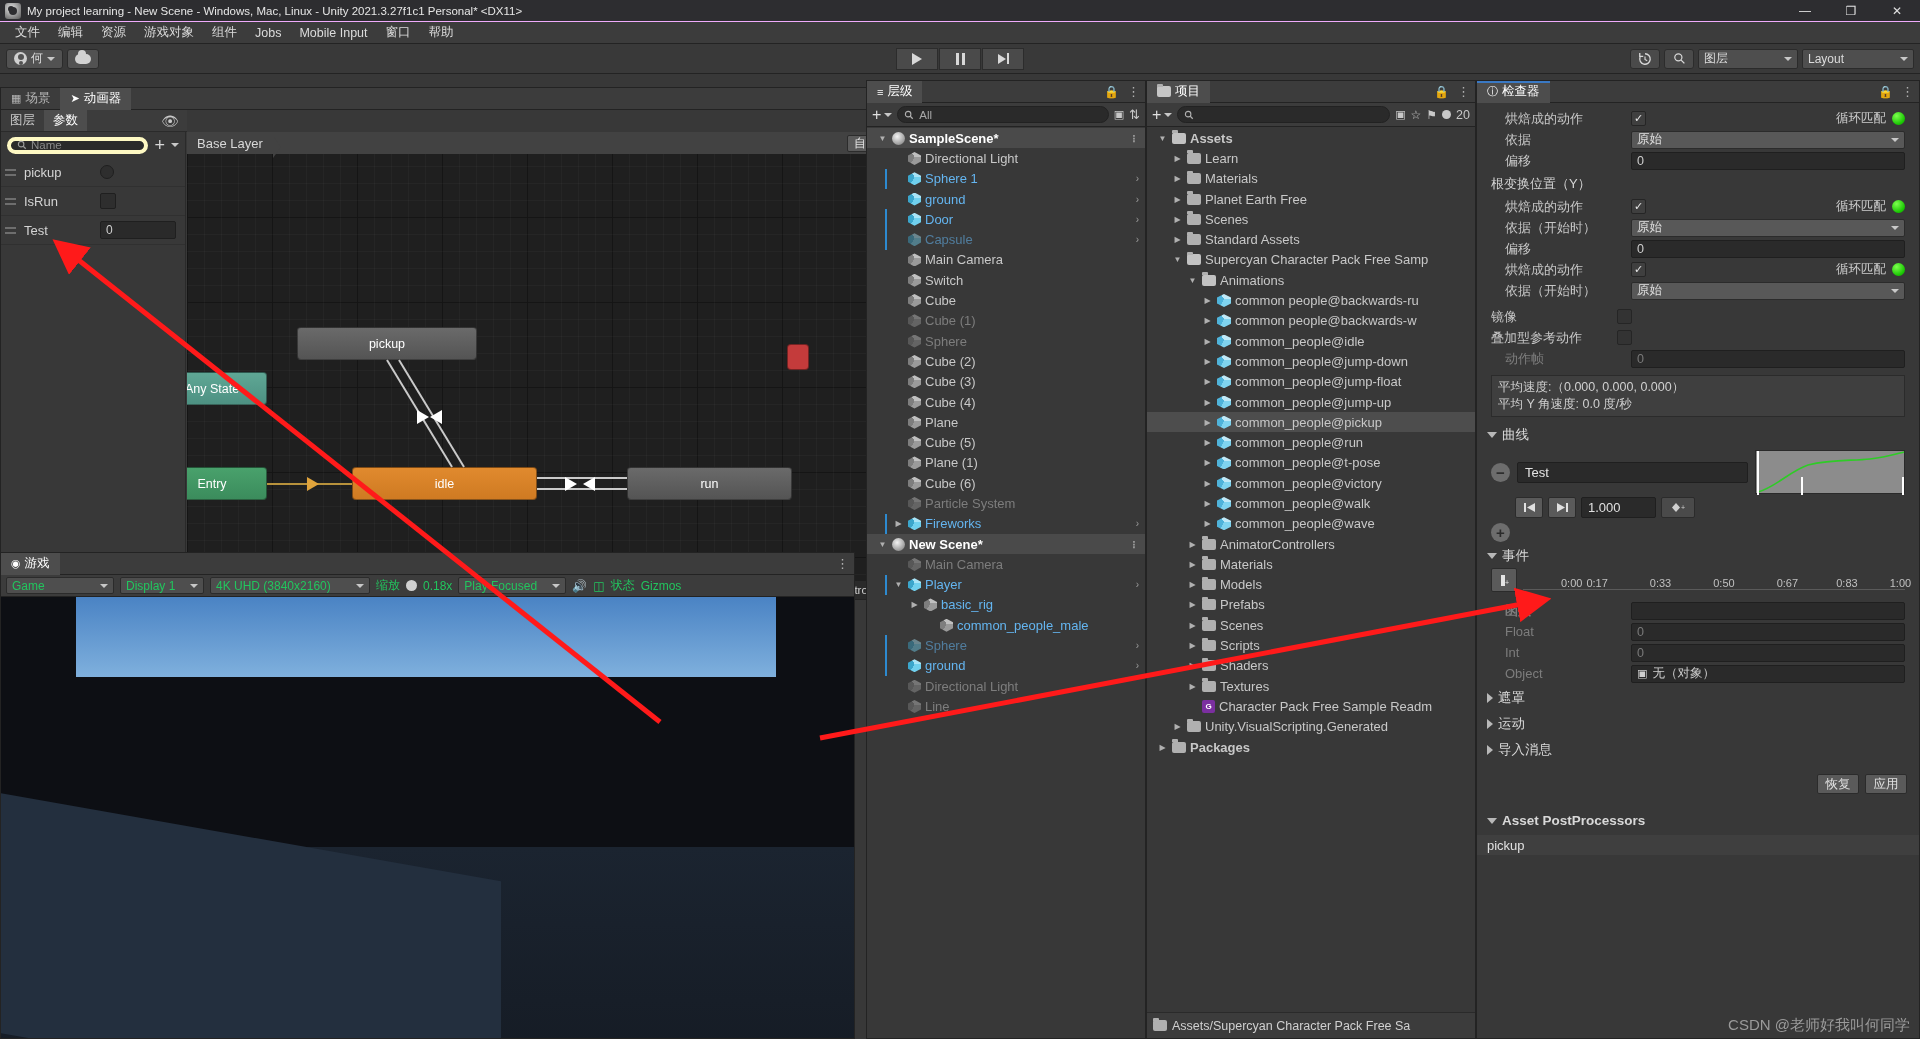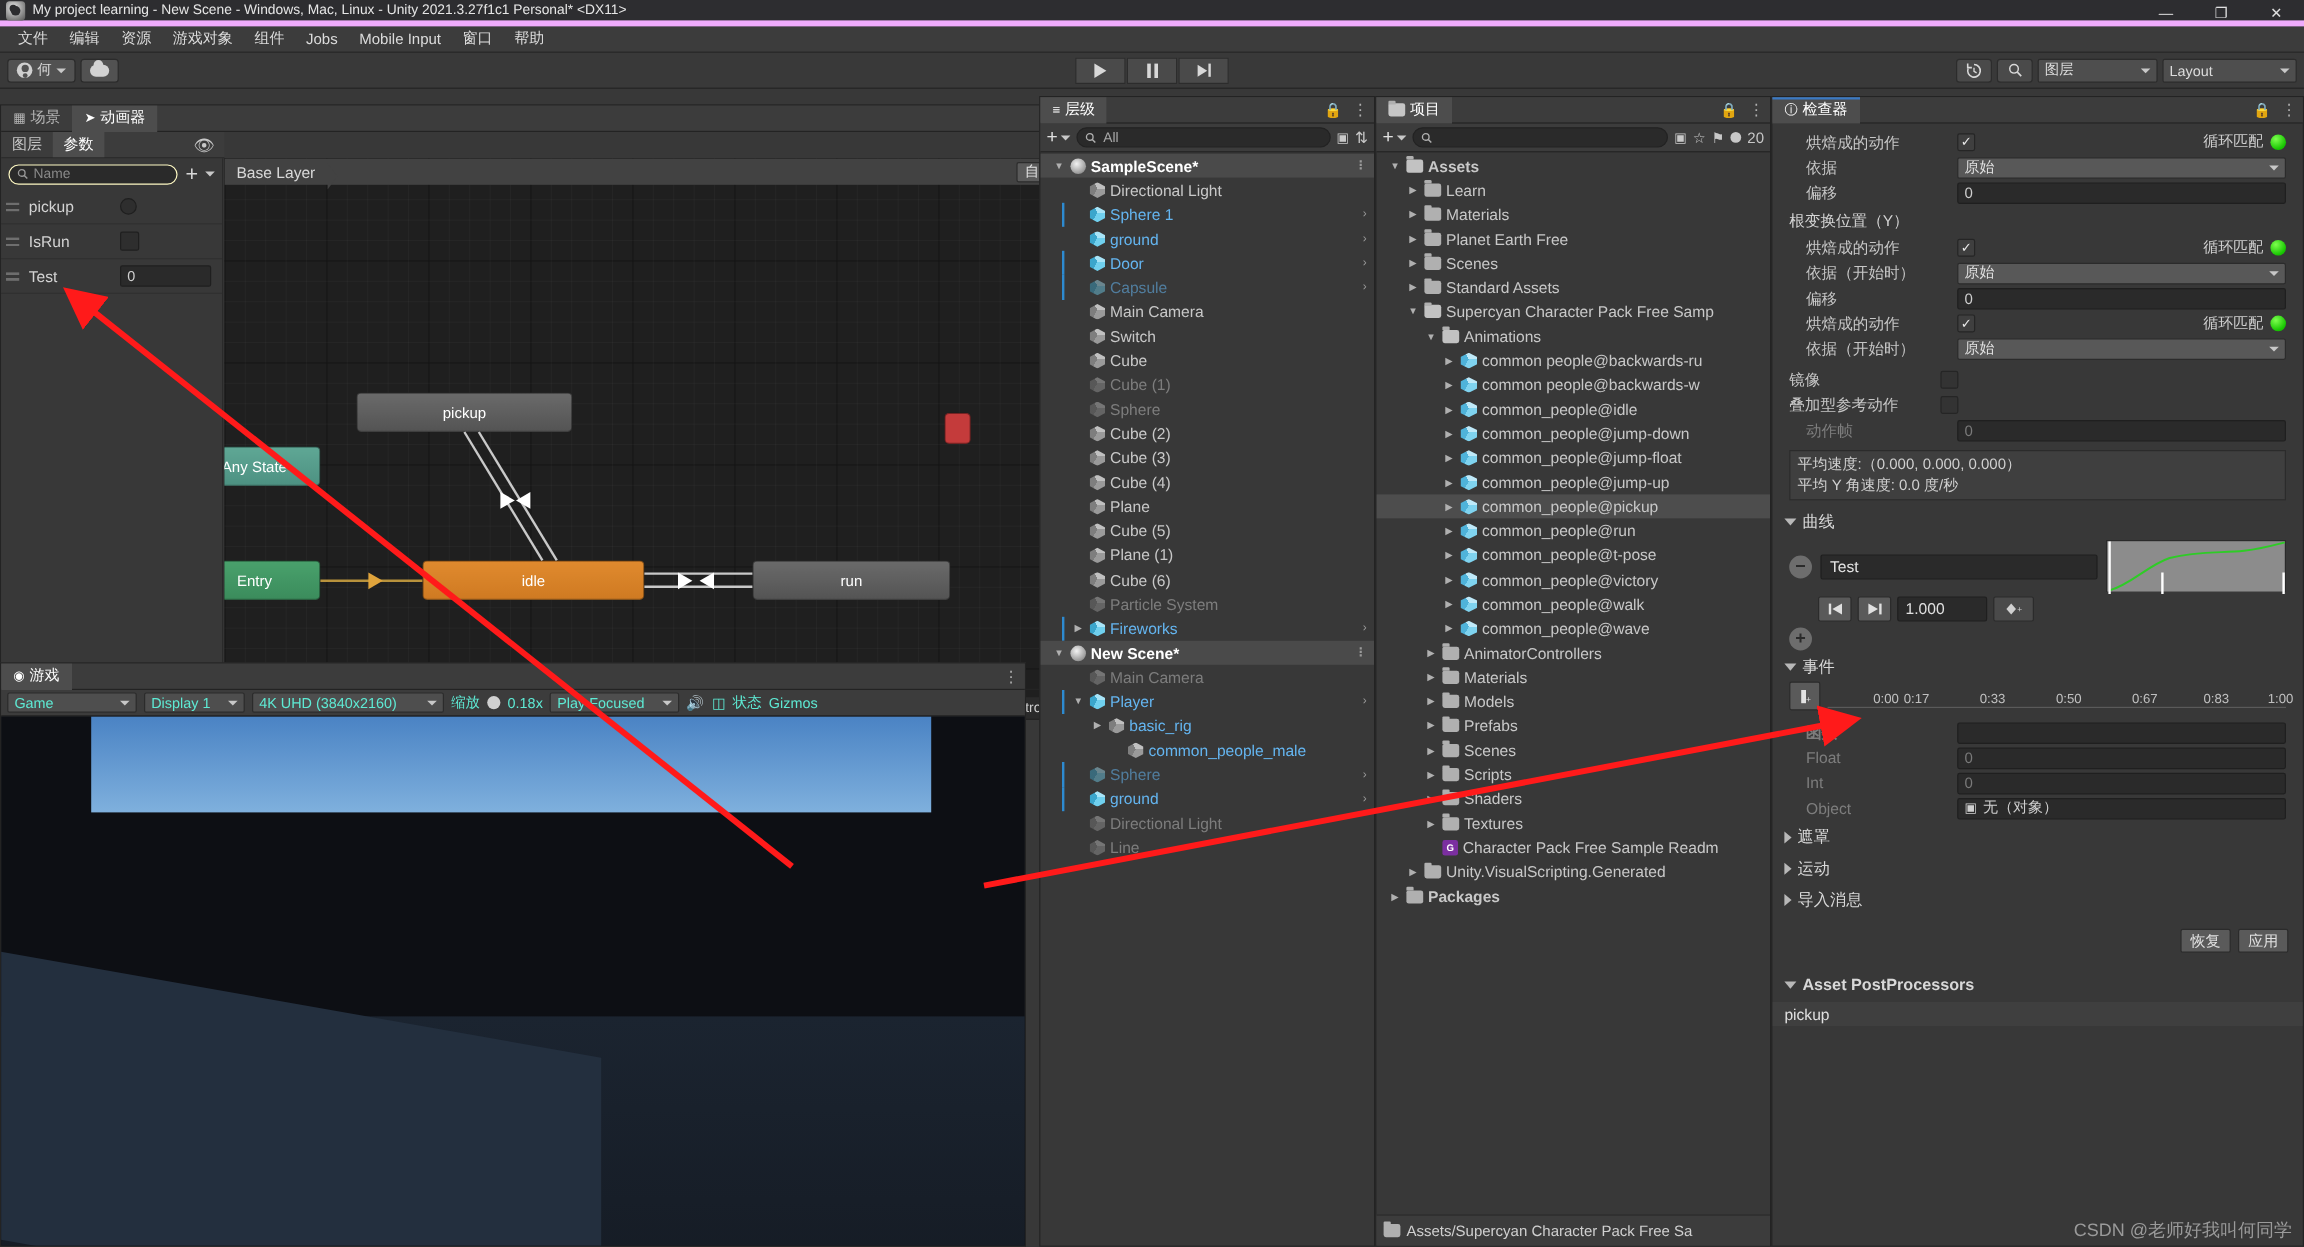--- a/index.html
+++ b/index.html
@@ -6,21 +6,21 @@
   html,body { width:1920px; height:1039px; overflow:hidden; }
   body {
     font-family: "Liberation Sans", "DejaVu Sans", sans-serif;
     background:#383838; color:#c8c8c8; font-size:14px;
     -webkit-font-smoothing: antialiased;
   }
   .app { position:relative; width:1920px; height:1039px; background:#383838; }
 
   
   .titlebar { height:22px; background:#2d2d30; display:flex; align-items:center;
-              border-bottom:5px solid #f0abfc; position:relative; }
+              border-bottom:1px solid #f0abfc; position:relative; }
   .tb-icon { width:16px; height:16px; margin:0 6px 0 5px; border-radius:3px;
              background:radial-gradient(circle at 40% 35%, #e8e8e8 0%, #8d8d8d 60%, #555 100%);
              position:relative; }
   .tb-icon::after { content:""; position:absolute; left:4px; top:4px; width:8px; height:8px;
              background:#2d2d30; border-radius:50%; box-shadow:-2px -2px 0 -1px #2d2d30; }
   .tb-title { font-size:11.5px; color:#e6e6e6; white-space:nowrap; }
   .tb-controls { position:absolute; right:0; top:0; height:22px; display:flex; }
   .tb-btn { width:46px; height:22px; display:flex; align-items:center; justify-content:center;
             color:#e0e0e0; font-size:12px; }
 
@@ -70,21 +70,21 @@
   
   #animator { left:0; top:87px; width:940px; height:513px; }
   .anim-sub { height:22px; background:#3c3c3c; display:flex; align-items:center;
               border-bottom:1px solid #2a2a2a; }
   .subtab { font-size:12.5px; padding:2px 9px; color:#c8c8c8; }
   .subtab.sel { background:#4d4d4d; color:#fff; }
   .eye { margin-left:auto; margin-right:8px; }
   .params-col { position:absolute; left:0; top:44px; width:185px; bottom:0;
                 background:#383838; border-right:1px solid #2a2a2a; }
   .p-search { height:26px; display:flex; align-items:center; gap:6px; padding:0 6px;}
-  .searchfield { flex:1; height:17px; background:#2a2a2a; border:1px solid #fef9c3;
+  .searchfield { flex:1; height:17px; background:#2a2a2a; border:4px solid #fef9c3;
                  border-radius:9px; display:flex; align-items:center; gap:4px; padding:0 6px;
                  font-size:11.5px; color:#8a8a8a; }
   .plus { color:#d8d8d8; font-size:18px; line-height:14px; }
   .prow { height:29px; display:flex; align-items:center; gap:8px; padding:0 4px;
           border-bottom:1px solid #303030; position:relative; }
   .prow .grip { width:11px; height:7px; background:
       linear-gradient(#6e6e6e 0 2px, transparent 2px 5px, #6e6e6e 5px 7px); }
   .prow .pname { font-size:13px; color:#d4d4d4; flex:0 0 auto; width:68px;}
   .trigger-dot { width:14px;height:14px;border-radius:50%;background:#2e2e2e;border:1px solid #1f1f1f;}
   .cbox { width:16px;height:16px;background:#2e2e2e;border:1px solid #1f1f1f;border-radius:2px;}
@@ -113,21 +113,21 @@
   .node.orange { background:linear-gradient(#e08a2e,#cf7a22); }
   .node.green  { background:linear-gradient(#49a16c,#3b8c5c); }
   .node.teal   { background:linear-gradient(#5fa795,#4d9182); }
   .node.red    { background:#c43b3b; }
   .statusbar-anim { position:absolute; right:0; bottom:0; height:18px; background:rgba(45,45,45,.85);
                     font-size:11.5px; color:#cfcfcf; display:flex; align-items:center; padding:0 6px;}
 
   
   #game { left:0; top:552px; width:855px; height:487px; }
   .game-tool { height:22px; background:#3c3c3c; display:flex; align-items:center; gap:6px;
-               padding:0 5px; border-bottom:1px solid #232323; font-size:12px; color:#5eead4;}
+               padding:0 5px; border-bottom:1px solid #232323; font-size:12px; color:#22c55e;}
   .gt-sel { height:17px; background:#4e4e4e; border:1px solid #2b2b2b; border-radius:2px;
             display:flex; align-items:center; gap:5px; padding:0 5px; font-size:12px;}
   .gameview { position:absolute; left:0; right:0; top:44px; bottom:0; background:#0d0f14; overflow:hidden;}
   .sky { position:absolute; left:75px; top:0; width:700px; height:80px;
          background:linear-gradient(#4a83c4,#7fb0dd);}
   .ground-a { position:absolute; left:0; top:250px; width:100%; height:230px;
               background:linear-gradient(#1b2430,#151b24);}
   .ground-b { position:absolute; left:-60px; top:235px; width:560px; height:240px;
               background:#232f3e; transform:skewY(10deg); }
 

